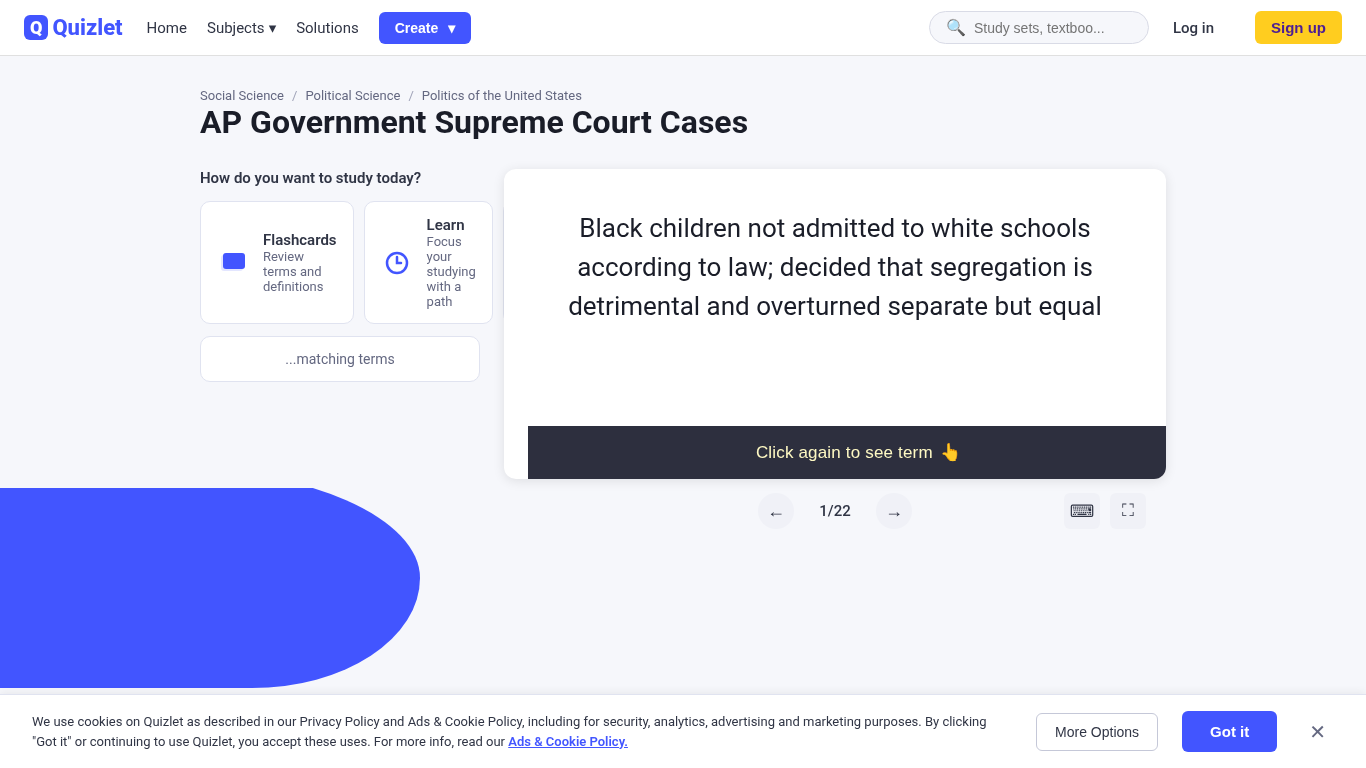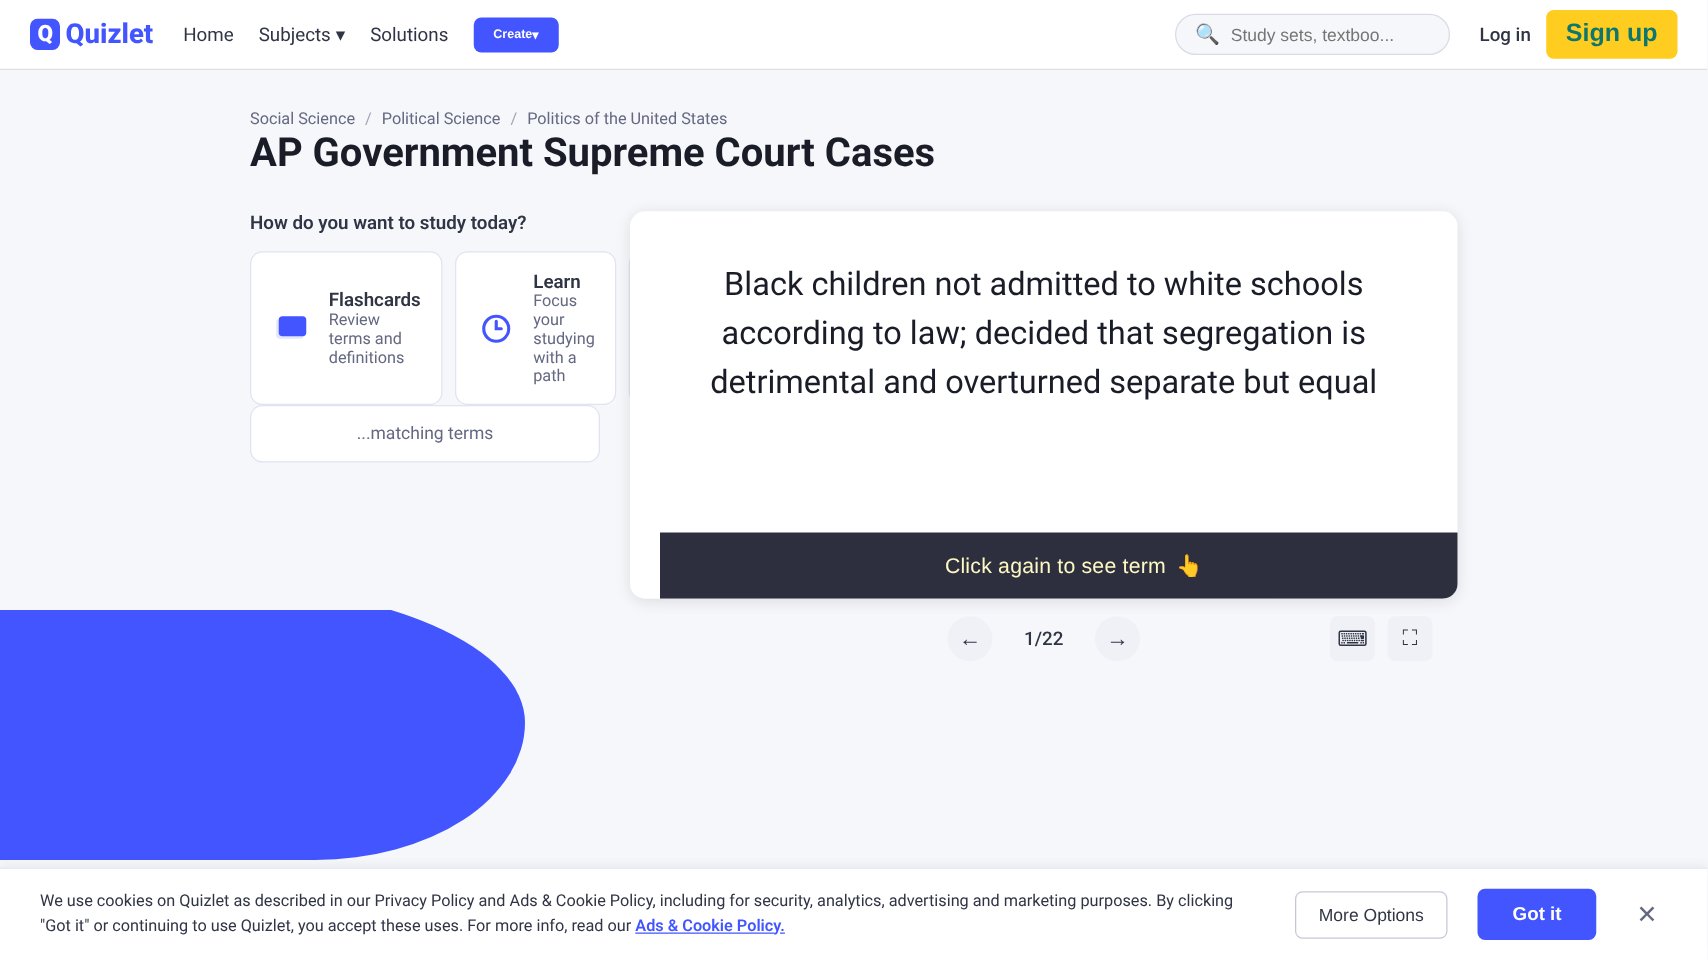--- a/index.html
+++ b/index.html
@@ -48,26 +48,26 @@
       align-items: center;
       gap: 4px;
       text-decoration: none;
     }
     .nav-create-btn {
       background: #4255ff;
       color: #fff;
       border: none;
       border-radius: 6px;
       padding: 8px 16px;
-      font-size: 10px;
+      font-size: 14px;
       font-weight: 600;
       cursor: pointer;
       display: flex;
       align-items: center;
-      gap: 0;
+      gap: 10px;
     }
     .nav-search {
       display: flex;
       align-items: center;
       background: #f6f7fb;
       border: 1px solid #d9dbe6;
       border-radius: 20px;
       padding: 6px 16px;
       gap: 8px;
       width: 220px;
@@ -86,27 +86,28 @@
       align-items: center;
     }
     .nav-login {
       font-size: 15px;
       color: #303545;
       cursor: pointer;
       font-weight: 500;
     }
     .nav-signup {
       background: #ffcd1f;
-      color: #0f766e;
+      color: #4c1d95;
       border: none;
       border-radius: 6px;
       padding: 8px 16px;
-      font-size: 20px;
+      font-size: 15px;
       font-weight: 700;
       cursor: pointer;
+      margin-left: 29px;
     }
 
     
     .main-content {
       padding: 32px 200px;
       max-width: 1366px;
     }
 
     
     .breadcrumb {
@@ -454,21 +455,21 @@
               <line x1="9" y1="18" x2="15" y2="18" stroke="#4255ff" stroke-width="1.5" stroke-linecap="round"></line>
             </svg>
           </div>
           <div class="study-option-text">
             <div class="study-option-name">Home</div>
             <div class="study-option-desc">Take a practice test</div>
           </div>
         </div>
 
       </div>
-      <div style="" class="study-option-more">...matching terms</div>
+      <div style="margin-top: 12px;" class="study-option-more">...matching terms</div>
     </div>
 
     <div class="flashcard-panel">
       <div class="flashcard-container">
         <div class="flashcard-body">
           <div class="flashcard-text">Black children not admitted to white schools according to law; decided that segregation is detrimental and overturned separate but equal</div>
         </div>
         <button class="flashcard-click-btn">
           <span>Click again to see term</span>
           <span>👆</span>

